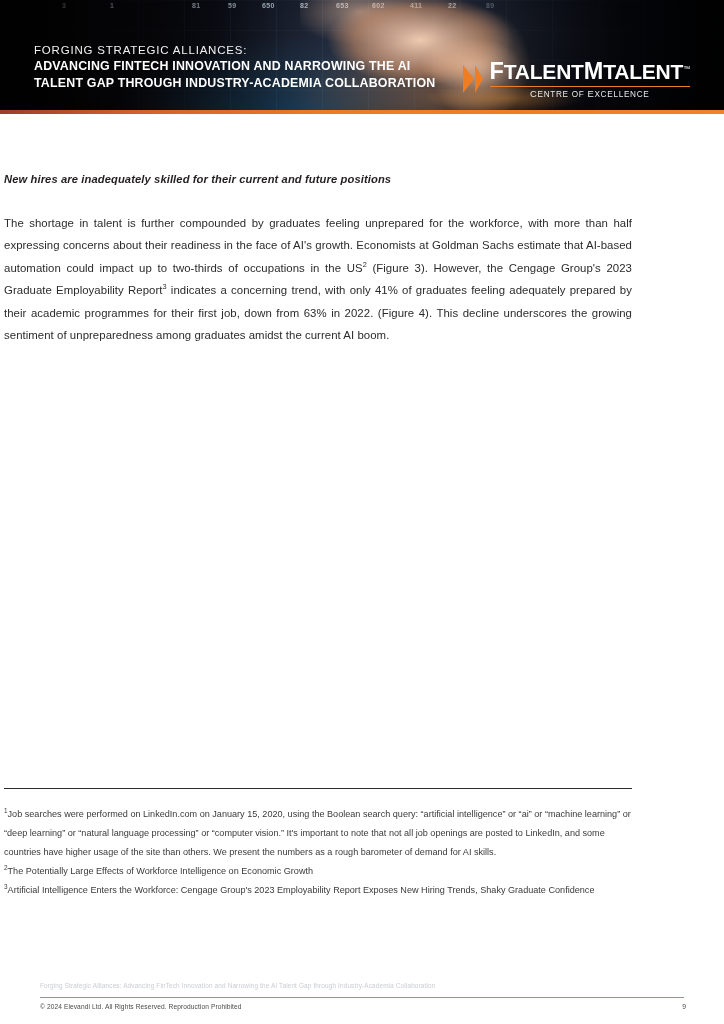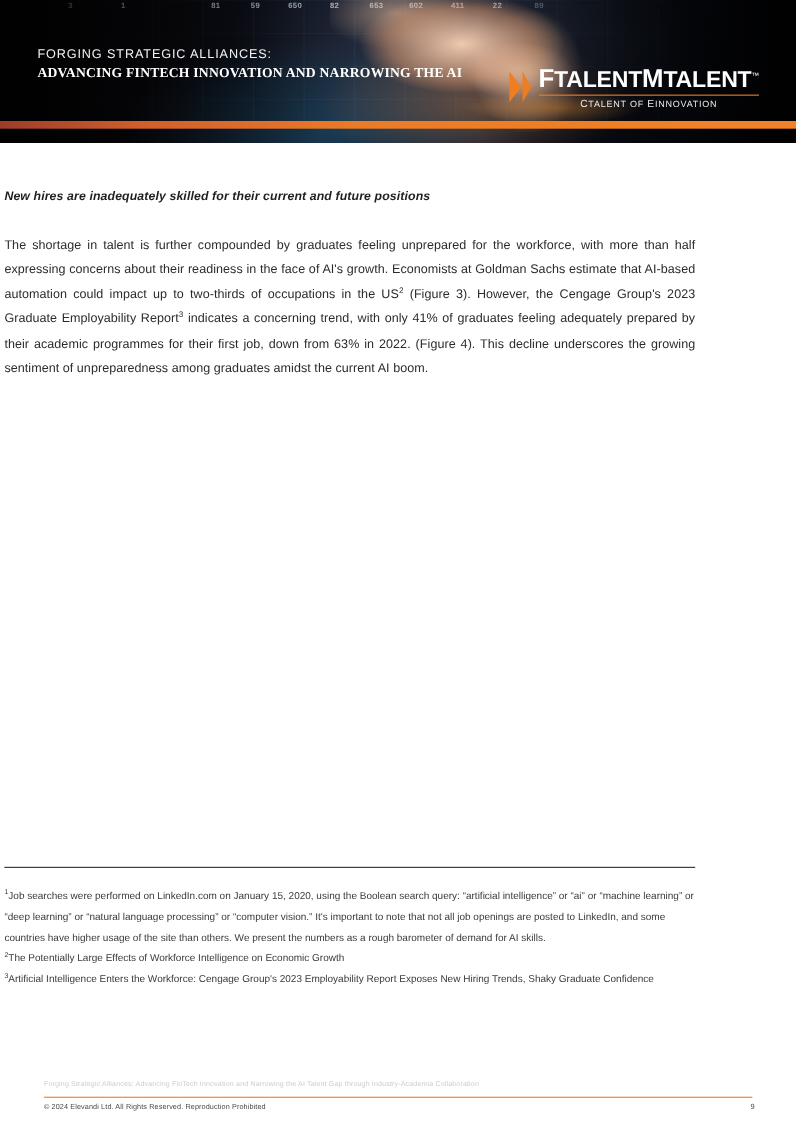--- a/index.html
+++ b/index.html
@@ -13,21 +13,21 @@
     font-family: "Liberation Sans", sans-serif;
     color: #231f20;
     position: relative;
     overflow: hidden;
   }
 
   
   .banner {
     position: relative;
     width: 724px;
-    height: 130px;
+    height: 114px;
     background: #737373;
     overflow: hidden;
   }
   
   .banner-bg {
     position: absolute;
     inset: 0;
     background:
       radial-gradient(ellipse 200px 90px at 430px 95px, rgba(255,150,70,0.30), rgba(255,150,70,0) 70%),
       radial-gradient(ellipse 260px 120px at 300px 120px, rgba(40,110,150,0.40), rgba(10,20,35,0) 72%),
@@ -104,21 +104,20 @@
     font-weight: normal;
     line-height: 15px;
     color: #f2f2f2;
   }
   .banner-line {
     font-size: 12.4px;
     font-weight: bold;
     letter-spacing: .2px;
     line-height: 17px;
     color: #ffffff;
-    font-family: Liberation Serif, serif;
   }
   
   .logo {
     position: absolute;
     right: 34px;
     top: 60px;
     z-index: 6;
     display: flex;
     align-items: center;
   }
@@ -295,31 +294,32 @@
   </div>
 
   <div class="banner-hand"></div>
   <div class="banner-hand2"></div>
   <div class="banner-glow"></div>
   <div class="banner-vignette"></div>
 
   <div class="banner-title-wrap">
     <div class="banner-kicker">FORGING STRATEGIC ALLIANCES:</div>
     <div class="banner-line">ADVANCING FINTECH INNOVATION AND NARROWING THE AI</div>
+    <div class="banner-line">TALENT GAP THROUGH INDUSTRY-ACADEMIA COLLABORATION</div>
   </div>
 
   <div class="logo">
     <div class="logo-chevrons">
       <div class="chev"></div>
       <div class="chev small"></div>
     </div>
     <div class="logo-text">
       <div class="logo-name"><span class="cap">F</span><span>TALENT</span><span class="cap">M</span><span>TALENT</span><span class="logo-tm">™</span></div>
       <div class="logo-rule"></div>
-      <div class="logo-sub"><span class="cap">C</span><span>TALENT OF </span><span class="cap">E</span><span>INNOVATION</span></div>
+      <div class="logo-sub"><span class="cap">C</span><span>ENTRE OF </span><span class="cap">E</span><span>XCELLENCE</span></div>
     </div>
   </div>
 
   <div class="banner-rule"></div>
 </div>
 
 <div class="page">
   <div class="content">
 
     <h2 class="section-heading">New hires are inadequately skilled for their current and future positions</h2>

